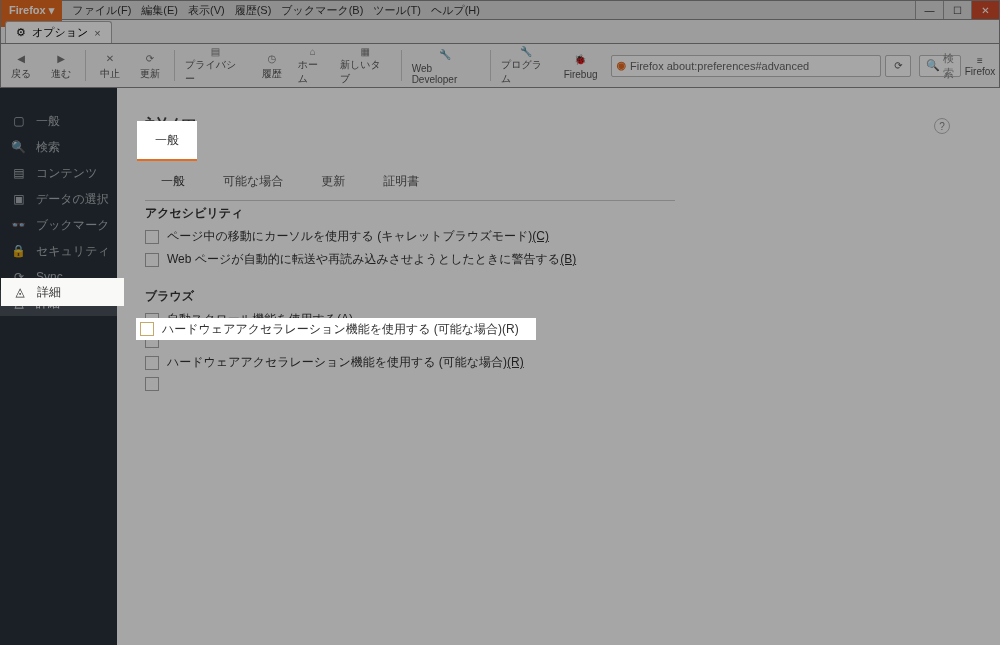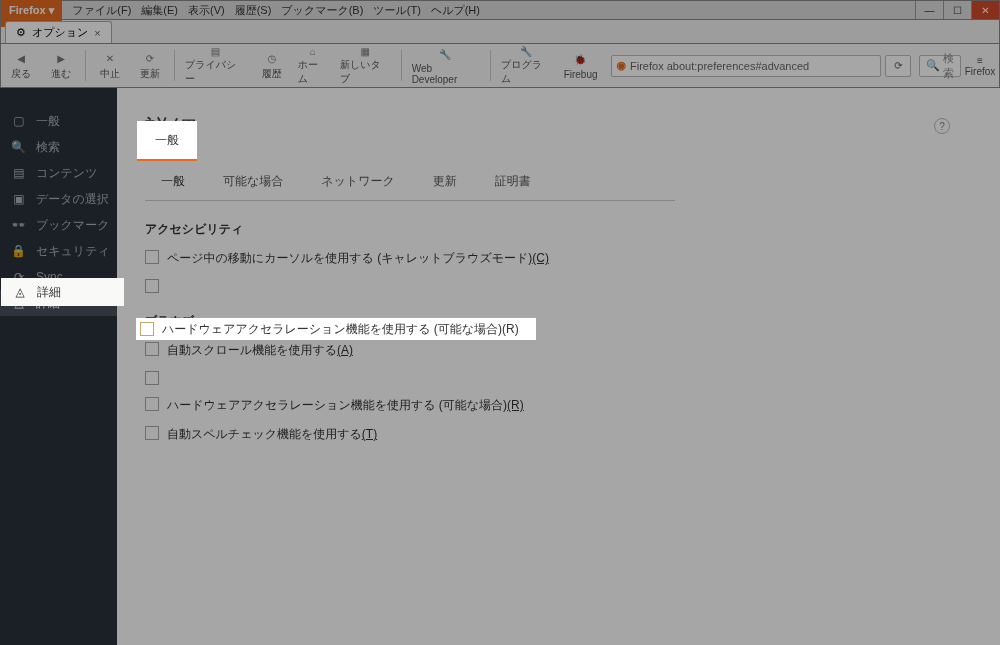--- a/index.html
+++ b/index.html
@@ -45,22 +45,22 @@
 
 
 .main { flex:1; padding: 24px 28px; color:#333; font-size:12px; position:relative; }
 .page-title { font-size:26px; font-weight:300; color:#444; }
 .helpicon { position:absolute; right:50px; top:30px; width:16px; height:16px; border:1px solid #bbb; border-radius:50%; display:flex; align-items:center; justify-content:center; font-size:10px; color:#888; }
 
 .subtabs { margin-top: 18px; border-bottom:1px solid #ccc; display:flex; gap:6px; width:530px; }
 .subtab { padding:8px 16px; font-size:12px; color:#555; cursor:default; }
 .subtab.active { color:#333; border-bottom:2px solid transparent; }
 
-.section-h { margin-top:20px; font-weight:bold; font-size:12px; }
-.cbrow { display:flex; align-items:flex-start; gap:8px; margin-top:12px; font-size:12px; color:#333; padding-left:0px; }
+.section-h { margin-top:4px; font-weight:bold; font-size:12px; }
+.cbrow { display:flex; align-items:center; gap:8px; margin-top:6px; font-size:12px; color:#333; padding-left:0px; }
 .cb { width:14px; height:14px; border:1px solid #aaa; background:#fff; flex-shrink:0; }
 .cbrow .key { text-decoration: underline; }
 
 
 .hl { position:absolute; background:#fff; box-shadow: 0 0 0 2px rgba(255,255,255,0.0); }
 .hl-sidebar { left:1px; top:278px; width:123px; height:28px; display:flex; align-items:center; padding-left:12px; gap:10px; font-size:12px; background:#f9f9f7; color:#333; }
 .hl-sidebar .sbicon { color:#333; }
 .hl-tab { left:137px; top:121px; width:60px; height:40px; display:flex; align-items:center; justify-content:center; font-size:12px; color:#333; border-bottom:2px solid #e66a1f; }
 .hl-row { left:136px; top:318px; width:400px; height:22px; display:flex; align-items:center; gap:8px; font-size:12px; color:#333; padding-left:4px; }
 .hl-row .cb { border-color:#c7a86b; }
@@ -199,49 +199,48 @@
         </div>
     </div>
 
     <div class="main">
       <div class="page-title">詳細</div>
       <div class="helpicon">?</div>
 
       <div class="subtabs">
         <div class="subtab active">一般</div>
         <div class="subtab">可能な場合</div>
-        <div class="subtab">ネットワーク</div>
         <div class="subtab">更新</div>
         <div class="subtab">証明書</div>
       </div>
 
       <div class="section-h">アクセシビリティ</div>
       <div class="cbrow">
           <div class="cb"></div>
           <span><span>ページ中の移動にカーソルを使用する (キャレットブラウズモード)</span><span class="key">(C)</span></span>
         </div>
       <div class="cbrow">
           <div class="cb"></div>
+          <span><span>Web ページが自動的に転送や再読み込みさせようとしたときに警告する</span><span class="key">(B)</span></span>
         </div>
 
       <div class="section-h" style="margin-top:20px;">ブラウズ</div>
       <div class="cbrow">
           <div class="cb"></div>
           <span><span>自動スクロール機能を使用する</span><span class="key">(A)</span></span>
         </div>
       <div class="cbrow">
           <div class="cb"></div>
         </div>
       <div class="cbrow">
           <div class="cb"></div>
           <span><span>ハードウェアアクセラレーション機能を使用する (可能な場合)</span><span class="key">(R)</span></span>
         </div>
       <div class="cbrow">
           <div class="cb"></div>
-          <span><span>自動スペルチェック機能を使用する</span><span class="key">(T)</span></span>
         </div>
     </div>
   </div>
 </div>
 
 <div class="hl hl-sidebar">
   <span class="sbicon">◬</span>
   <span>詳細</span>
 </div>
 <div class="hl hl-tab">

